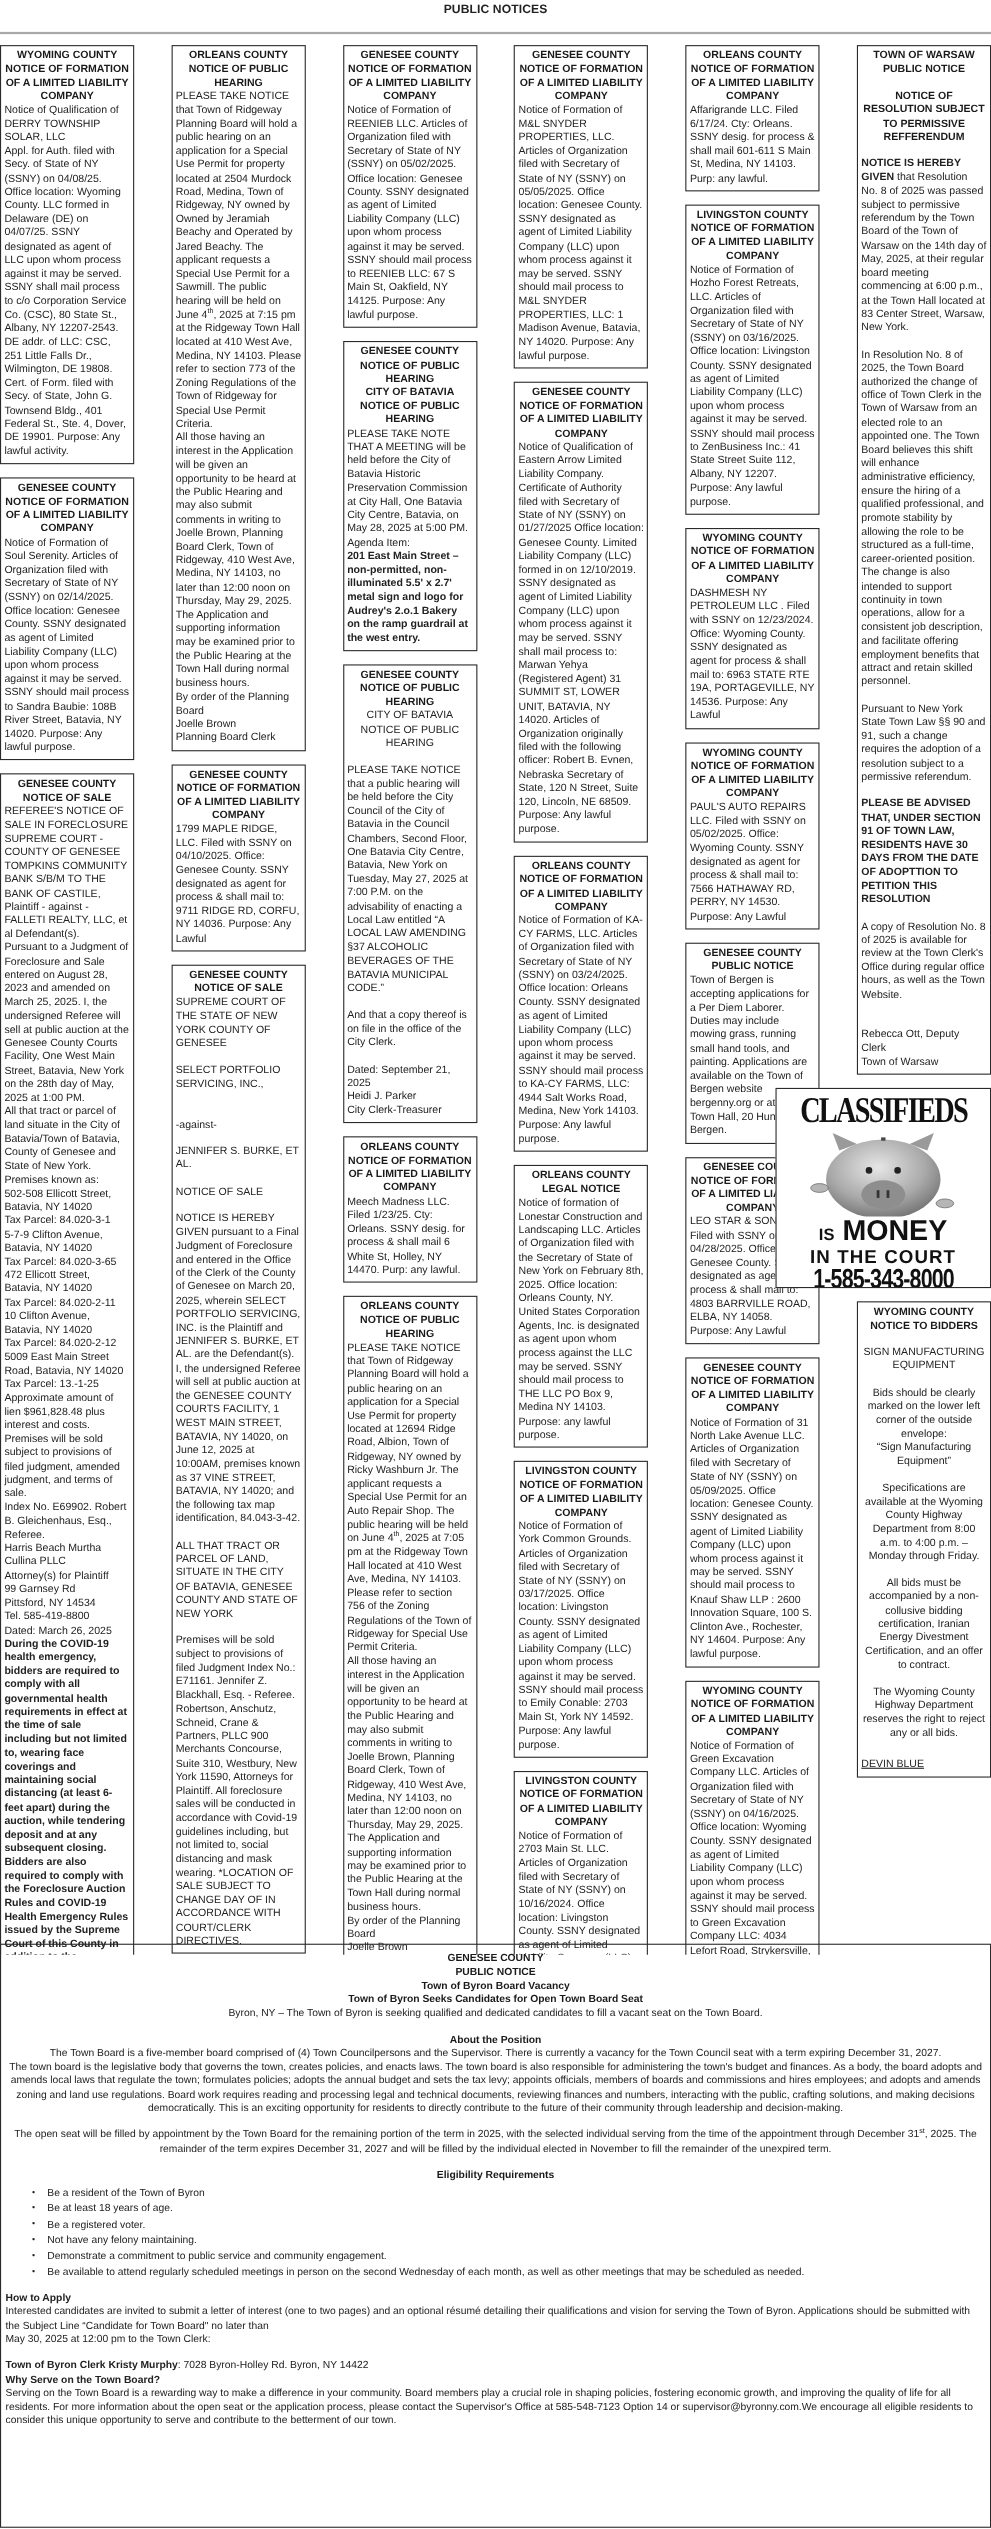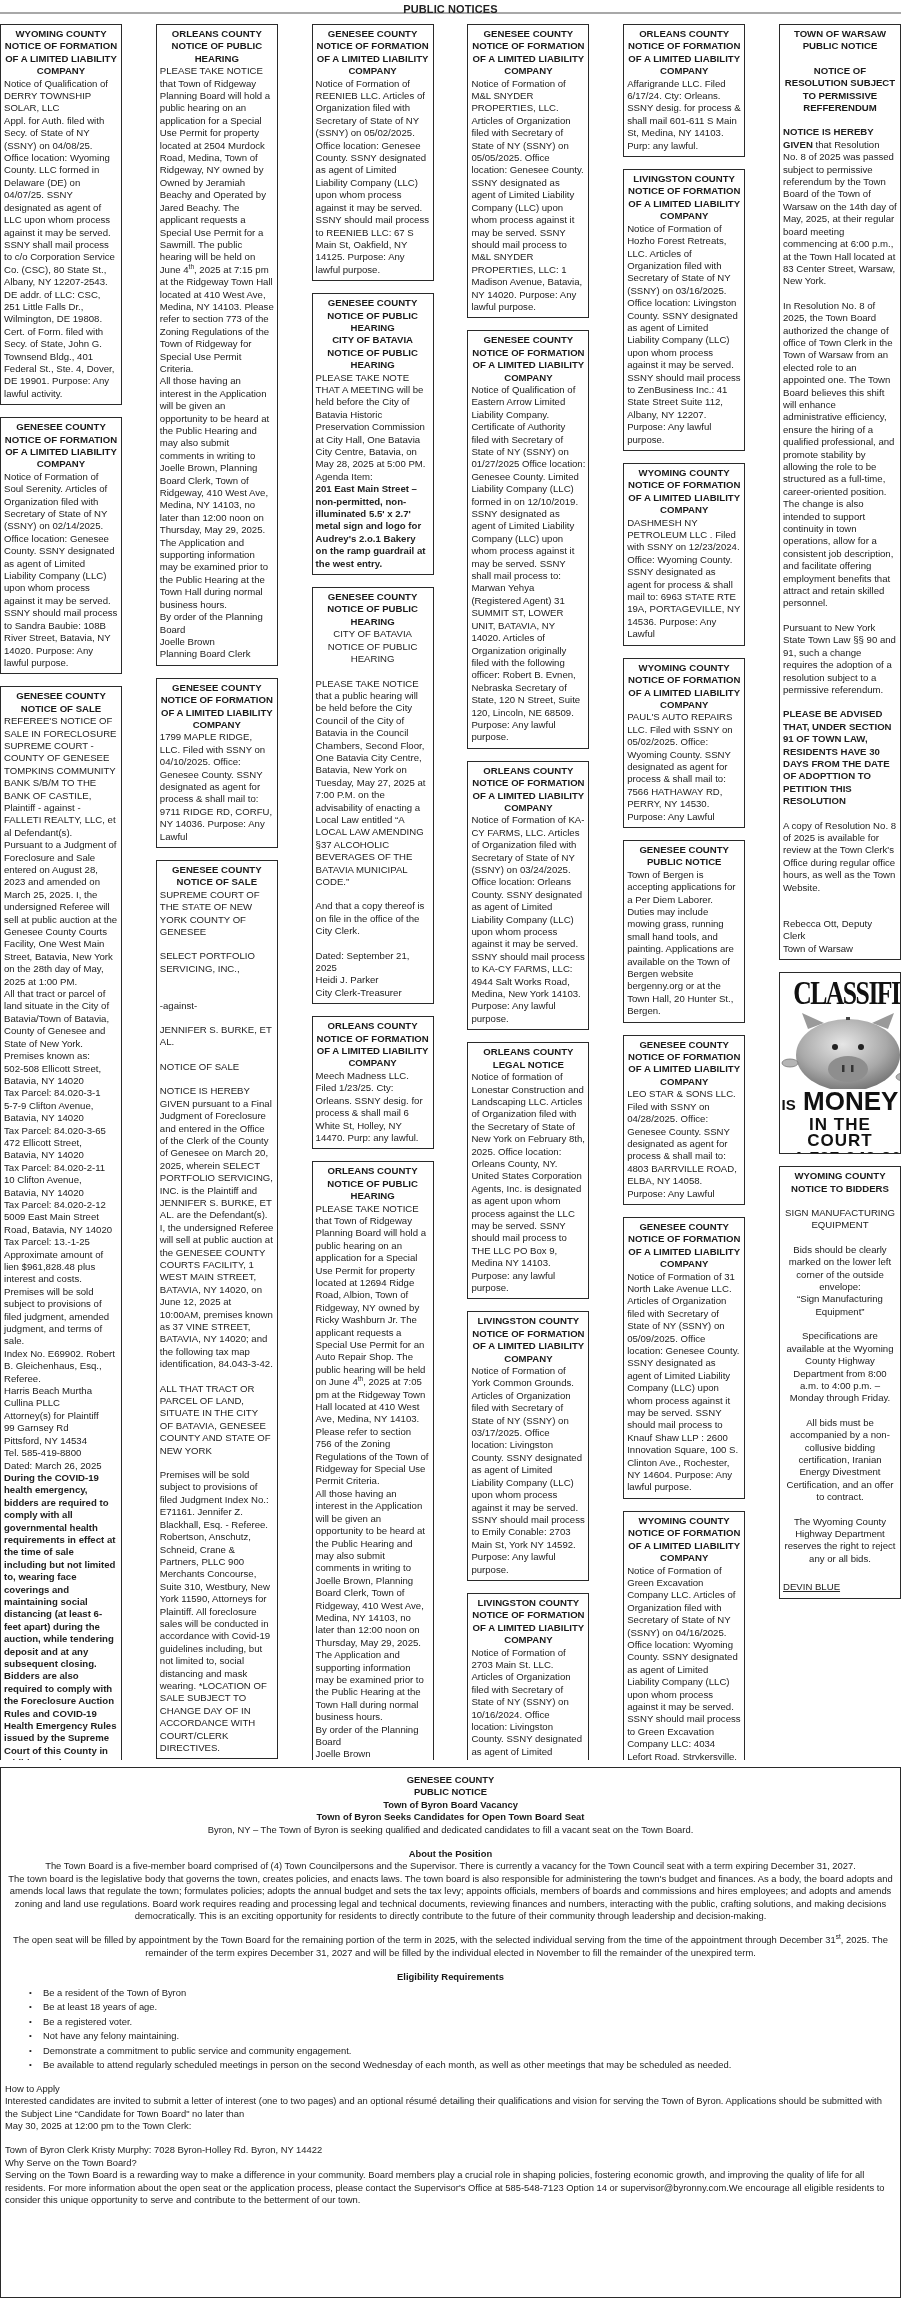--- a/index.html
+++ b/index.html
@@ -1,20 +1,20 @@
 <!DOCTYPE html>
 <html><head>
 <meta charset="utf-8">
 <style>
   * { box-sizing: border-box; margin: 0; padding: 0; }
   html, body { width: 901px; background: #ffffff; }
   body { font-family: "Liberation Sans", sans-serif; color: #222; font-size: 9.6px; line-height: 12.4px; }
-  .masthead { height: 14px; text-align: center; font-weight: bold; font-size: 11px; line-height: 16px; padding-top: 1px; border-bottom: 2px solid #a8a8a8; letter-spacing: 0.1px; }
+  .masthead { height: 31px; text-align: center; font-weight: bold; font-size: 11px; line-height: 16px; padding-top: 1px; border-bottom: 2px solid #a8a8a8; letter-spacing: 0.1px; }
   .columns { position: relative; display: flex; justify-content: space-between; padding: 10px 0 0 0; height: 1746px; }
-  .col { width: 122px; display: flex; flex-direction: column; }
+  .col { width: 122px; display: flex; flex-direction: column; align-items: flex-end; }
   .col.c1 { margin-left: 0; }
   .notice { border: 1.5px solid #2a2a2a; padding: 3px 3px 4px 3px; margin-bottom: 12px; background: #fff; }
   .notice .hd { font-weight: bold; text-align: center; color: #1a1a1a; }
   .notice .sub { text-align: center; }
   .notice p { white-space: pre-line; }
   .notice p.gap { margin-top: 12px; }
   .notice .bold { font-weight: bold; }
   .notice .center { text-align: center; }
   .notice .uline { text-decoration: underline; }
   .classified { border: 1.5px solid #2a2a2a; margin-bottom: 12px; height: 182px; background: #fff; position: relative; overflow: hidden; text-align: center; }
@@ -24,21 +24,21 @@
   .classified .cl-money small { font-size: 15px; }
   .classified .cl-bank { font-weight: bold; font-size: 17px; line-height: 16px; letter-spacing: 1px; color: #111; }
   .classified .cl-phone { font-family: "Liberation Sans", sans-serif; font-weight: bold; font-size: 25px; line-height: 24px; transform: scaleX(0.78); transform-origin: center; letter-spacing: -1px; color: #111; white-space: nowrap; }
   .wide { position: absolute; left: 0; top: 1767px; width: 901px; height: 531px; border: 1.5px solid #2a2a2a; padding: 6px 4px 4px 4px; font-size: 9.4px; line-height: 12.4px; }
   .wide .hd { font-weight: bold; text-align: center; color: #1a1a1a; }
   .wide .c { text-align: center; }
   .wide .sec { margin-top: 12px; }
   .wide ul { list-style: none; margin-top: 2px; margin-left: 24px; }
   .wide ul li { position: relative; padding-left: 14px; line-height: 14.5px; }
   .wide ul li::before { content: "•"; position: absolute; left: 0; font-size: 8px; }
-  .wide b { font-weight: normal; }
+  .wide b { font-weight: bold; }
   sup { font-size: 6.5px; line-height: 0; vertical-align: super; }
 </style>
 </head>
 <body>
 
 <div class="masthead">PUBLIC NOTICES</div>
 
 <div class="columns">
 
   <div class="col c1">

